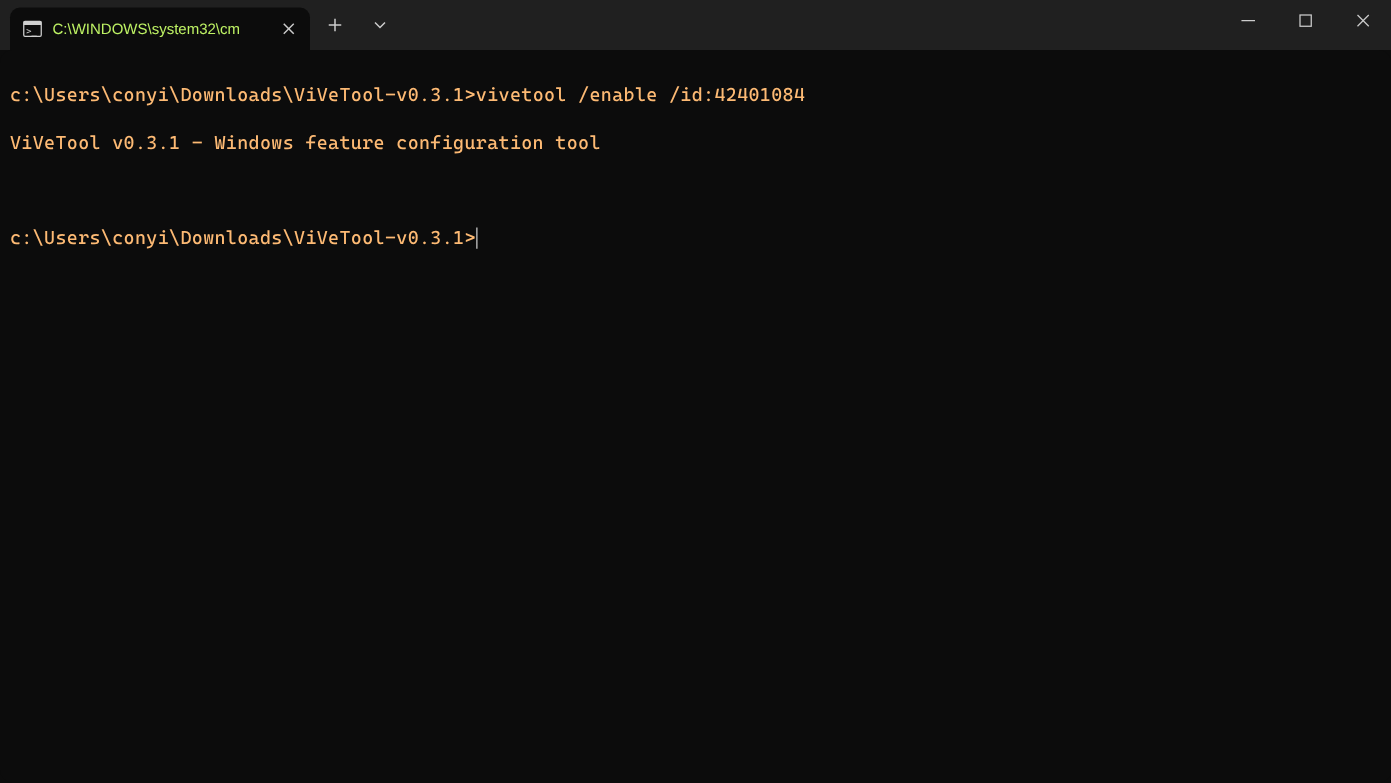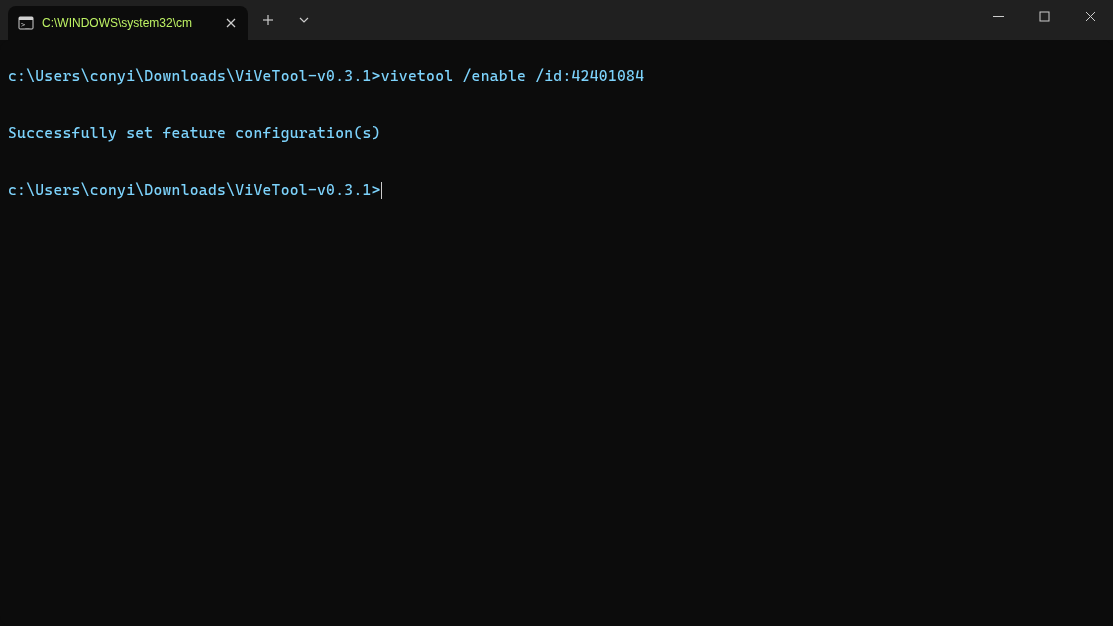--- a/index.html
+++ b/index.html
@@ -97,21 +97,21 @@
     .window-btn svg {
       width: 11px;
       height: 11px;
     }
     .terminal-area {
       flex: 1;
       background: #0c0c0c;
       padding: 8px 8px;
       font-family: 'Cascadia Mono', 'Consolas', monospace;
       font-size: 15px;
-      color: #7dd3fc;
+      color: #fdba74;
       line-height: 19px;
       letter-spacing: 0.3px;
       white-space: pre;
       overflow: hidden;
       border-radius: 10px;
     }
     .prompt-line {
       display: flex;
       align-items: center;
     }
@@ -172,17 +172,17 @@
       <svg viewBox="0 0 11 11">
         <line x1="1" y1="1" x2="10" y2="10" stroke="#cccccc" stroke-width="1"></line>
         <line x1="10" y1="1" x2="1" y2="10" stroke="#cccccc" stroke-width="1"></line>
       </svg>
     </div>
   </div>
 </div>
 
 <div class="terminal-area">
 <div><span>c:\Users\conyi\Downloads\ViVeTool-v0.3.1&gt;</span><span>vivetool /enable /id:42401084</span></div>
+<div>ViVeTool v0.3.1 - Windows feature configuration tool</div>
 <div></div>
-<div>Successfully set feature configuration(s)</div>
 <div></div>
 <div class="prompt-line"><span>c:\Users\conyi\Downloads\ViVeTool-v0.3.1&gt;</span><span class="cursor"></span></div>
 </div>
 
 </body></html>

